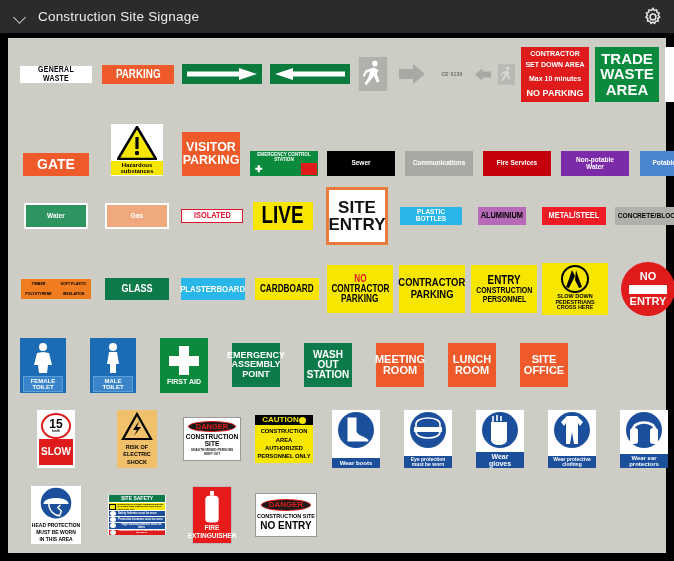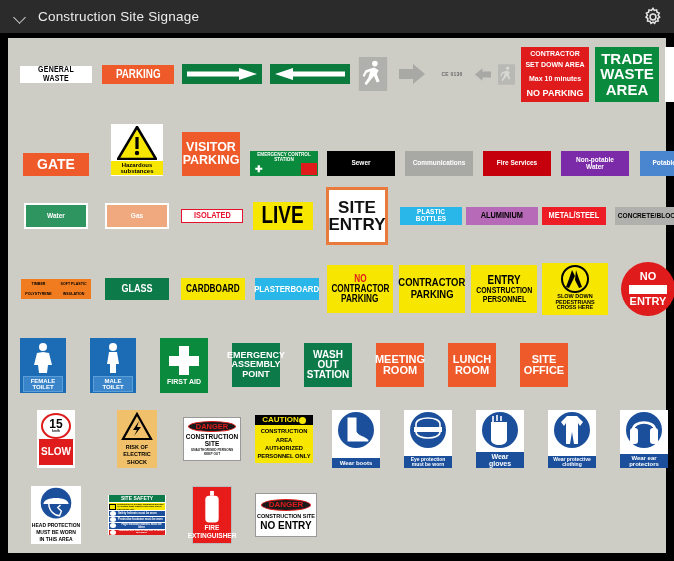--- a/index.html
+++ b/index.html
@@ -340,21 +340,21 @@
       </div>
 
       <div class="cell" style="width:70px;">
         <div class="sg s-label" style="background:#29b6e8;color:#fff;width:62px;flex-direction:column;font-size:6.5px;">
           <span>PLASTIC</span>
           <span>BOTTLES</span>
         </div>
       </div>
 
       <div class="cell" style="width:72px;">
-        <div class="sg s-label" style="background:#b76ab7;color:#000;width:72px;font-size:9px;">
+        <div class="sg s-label" style="background:#b76ab7;color:#000;width:48px;font-size:9px;">
             <span class="cond">ALUMINIUM</span>
           </div>
       </div>
 
       <div class="cell" style="width:72px;">
         <div class="sg s-label" style="background:#ee1c24;color:#fff;width:64px;font-size:9px;">
             <span class="cond">METAL/STEEL</span>
           </div>
       </div>
 
@@ -376,28 +376,28 @@
         </div>
       </div>
 
       <div class="cell" style="width:78px;">
         <div class="sg s-waste" style="background:#0d7a4a;color:#fff;">
             <span class="cond">GLASS</span>
           </div>
       </div>
 
       <div class="cell" style="width:74px;">
+        <div class="sg s-waste" style="background:#29b6e8;color:#fff;font-size:9.5px;">
+            <span class="cond">PLASTERBOARD</span>
+          </div>
+      </div>
+
+      <div class="cell" style="width:74px;">
         <div class="sg s-waste" style="background:#f7e600;color:#000;font-size:10px;">
             <span class="cond">CARDBOARD</span>
-          </div>
-      </div>
-
-      <div class="cell" style="width:74px;">
-        <div class="sg s-waste" style="background:#29b6e8;color:#fff;font-size:9.5px;">
-            <span class="cond">PLASTERBOARD</span>
           </div>
       </div>
 
       <div class="cell" style="width:72px;">
         <div class="sg s-ycard">
           <span style="color:#e01b1b;font-size:10px;" class="cond">NO</span>
           <span style="font-size:10px;" class="cond">CONTRACTOR</span>
           <span style="font-size:10px;" class="cond">PARKING</span>
         </div>
       </div>

